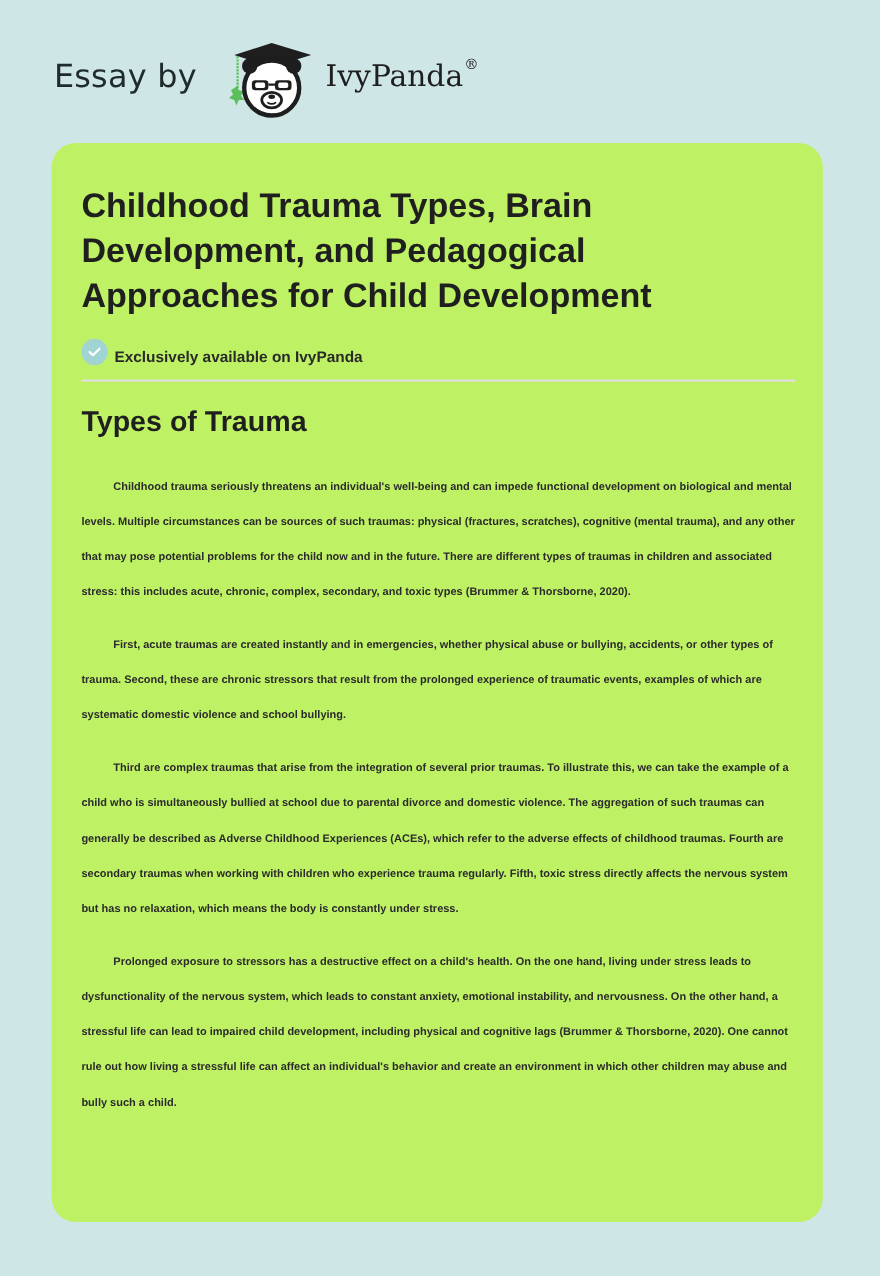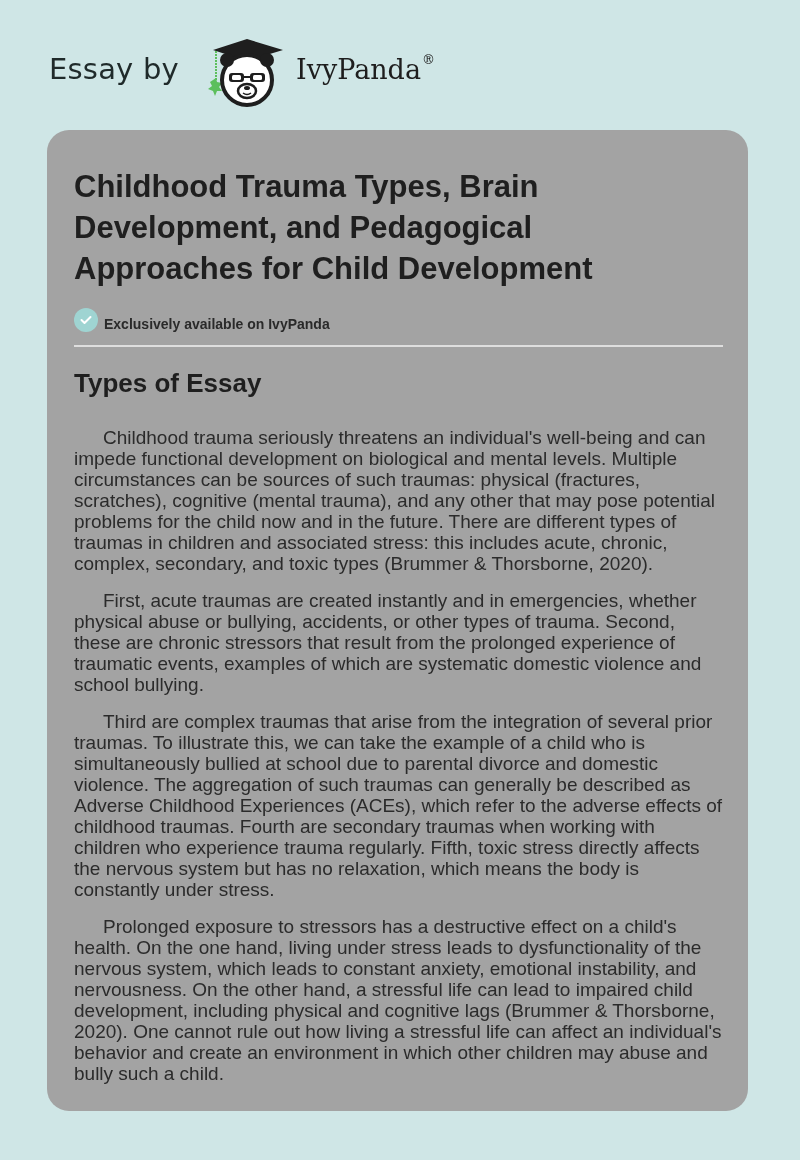--- a/index.html
+++ b/index.html
@@ -53,21 +53,21 @@
     position: relative;
     top: -2px;
     margin-left: 1px;
   }
   .card {
     position: absolute;
     left: 47px;
     top: 130px;
     width: 701px;
     height: 981px;
-    background: #a3a3a3;
+    background: #bef264;
     border-radius: 22px;
   }
   .title {
     position: absolute;
     left: 27px;
     top: 36px;
     width: 640px;
     margin: 0;
     font-size: 31px;
     font-weight: bold;
@@ -115,24 +115,25 @@
     color: #1f1f1f;
   }
   .body-text {
     position: absolute;
     left: 27px;
     top: 297px;
     width: 652px;
   }
   .body-text p {
     margin: 0 0 16px 0;
-    font-size: 19px;
-    line-height: 21px;
+    font-size: 10px;
+    line-height: 32px;
     text-indent: 29px;
     color: #2b2b2b;
+    font-weight: bold;
   }
 </style>
 </head>
 <body>
 
 <div class="header">
   <span class="essay-by">Essay by</span>
   <svg class="logo-icon" viewBox="0 0 86 72">
 
     <polygon points="10,14 44,3 80,14 44,25" fill="#1e1e1e"></polygon>
@@ -167,21 +168,21 @@
     <span class="check-badge">
       <svg width="12" height="10" viewBox="0 0 12 10">
         <path d="M1.5,5 L4.5,8 L10.5,2" fill="none" stroke="#ffffff" stroke-width="2" stroke-linecap="round" stroke-linejoin="round"></path>
       </svg>
     </span>
     <span class="exclusive-text">Exclusively available on IvyPanda</span>
   </div>
 
   <div class="divider"></div>
 
-  <h2 class="section-heading">Types of Essay</h2>
+  <h2 class="section-heading">Types of Trauma</h2>
 
   <div class="body-text">
     <p>Childhood trauma seriously threatens an individual's well-being and can impede functional development on biological and mental levels. Multiple circumstances can be sources of such traumas: physical (fractures, scratches), cognitive (mental trauma), and any other that may pose potential problems for the child now and in the future. There are different types of traumas in children and associated stress: this includes acute, chronic, complex, secondary, and toxic types (Brummer &amp; Thorsborne, 2020).</p>
     <p>First, acute traumas are created instantly and in emergencies, whether physical abuse or bullying, accidents, or other types of trauma. Second, these are chronic stressors that result from the prolonged experience of traumatic events, examples of which are systematic domestic violence and school bullying.</p>
     <p>Third are complex traumas that arise from the integration of several prior traumas. To illustrate this, we can take the example of a child who is simultaneously bullied at school due to parental divorce and domestic violence. The aggregation of such traumas can generally be described as Adverse Childhood Experiences (ACEs), which refer to the adverse effects of childhood traumas. Fourth are secondary traumas when working with children who experience trauma regularly. Fifth, toxic stress directly affects the nervous system but has no relaxation, which means the body is constantly under stress.</p>
     <p>Prolonged exposure to stressors has a destructive effect on a child's health. On the one hand, living under stress leads to dysfunctionality of the nervous system, which leads to constant anxiety, emotional instability, and nervousness. On the other hand, a stressful life can lead to impaired child development, including physical and cognitive lags (Brummer &amp; Thorsborne, 2020). One cannot rule out how living a stressful life can affect an individual's behavior and create an environment in which other children may abuse and bully such a child.</p>
   </div>
 </div>
 
 </body></html>

